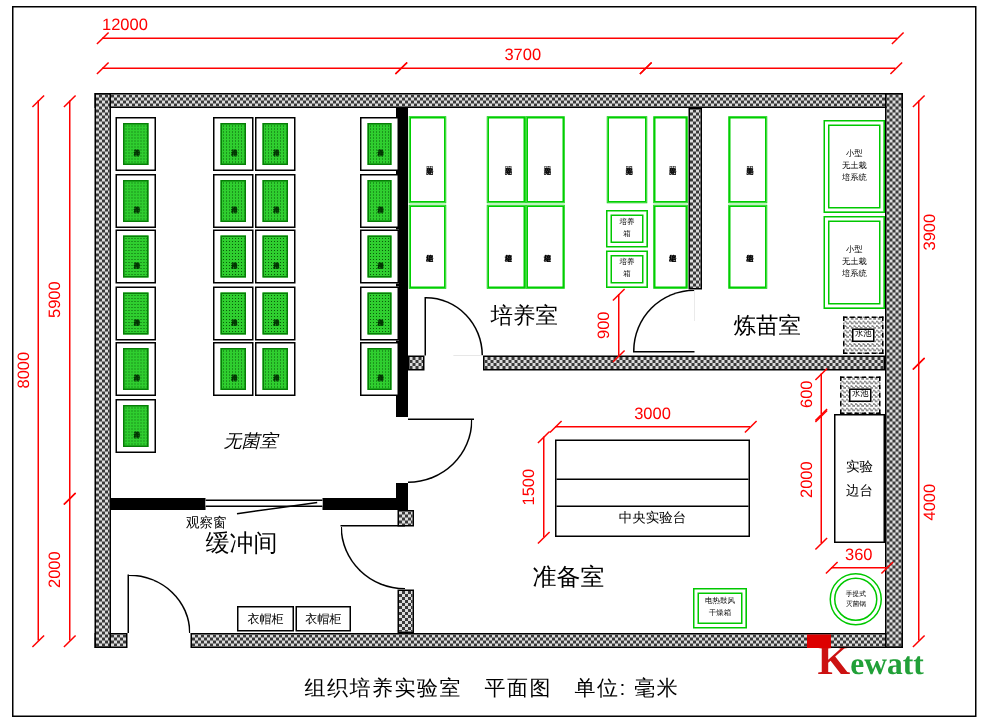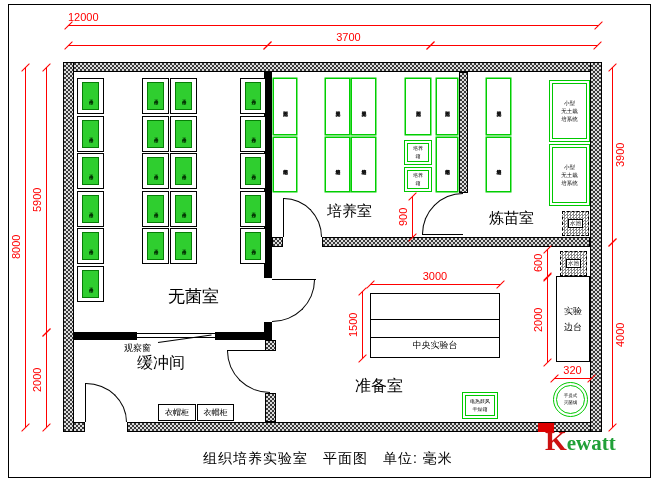--- a/index.html
+++ b/index.html
@@ -256,21 +256,21 @@
     <div class="cab" style="position: absolute; left: 158px; top: 404px; width: 38px; height: 17px;">衣帽柜</div>
     <div class="cab" style="position: absolute; left: 197px; top: 404px; width: 37px; height: 17px;">衣帽柜</div>
     <div class="circle" style="position: absolute; left: 553px; top: 382px; width: 35px; height: 35px;">
       <div class="circle" style="position: absolute; inset: 2px;"></div>
       <div style="position: absolute; inset: 0px; display: flex; flex-direction: column; align-items: center; justify-content: center; font-size: 4.5px; line-height: 1.4; text-align: center;">
         <div>手提式</div>
         <div>灭菌锅</div>
       </div>
     </div>
     <div style="position: absolute; left: 538px; top: 423px; width: 16px; height: 9px; background: rgb(221, 0, 0);"></div>
-    <div class="lbl" style="left: 168px; top: 288px; font-size: 17px;">无菌室</div>
+    <div class="lbl" style="left: 149px; top: 288px; font-size: 12px; font-style: italic;">无菌室</div>
     <div class="lbl" style="left: 137px; top: 355px; font-size: 16px;">缓冲间</div>
     <div class="lbl" style="left: 327px; top: 203px; font-size: 15px;">培养室</div>
     <div class="lbl" style="left: 489px; top: 210px; font-size: 15px;">炼苗室</div>
     <div class="lbl" style="left: 355px; top: 378px; font-size: 16px;">准备室</div>
     <div class="lbl" style="left: 124px; top: 344px; font-size: 9px;">观察窗</div>
     <div class="line" style="left: 158px; top: 342px; width: 54px; height: 1px; transform: rotate(-8deg); transform-origin: left center;"></div>
     <div class="dline" style="left: 68px; top: 25px; width: 530px; height: 1px;"></div>
     <div class="tick" style="left: 63px; top: 25px;"></div>
     <div class="tick" style="left: 593px; top: 25px;"></div>
     <div class="dimtext" style="left: 68px; top: 12px; width: 530px; text-align: left;">12000</div>
@@ -284,21 +284,21 @@
     <div class="dline" style="left: 430px; top: 45px; width: 167px; height: 1px;"></div>
     <div class="tick" style="left: 425px; top: 45px;"></div>
     <div class="tick" style="left: 592px; top: 45px;"></div>
     <div class="dline" style="left: 370px; top: 284px; width: 130px; height: 1px;"></div>
     <div class="tick" style="left: 365px; top: 284px;"></div>
     <div class="tick" style="left: 495px; top: 284px;"></div>
     <div class="dimtext" style="left: 370px; top: 271px; width: 130px; text-align: center;">3000</div>
     <div class="dline" style="left: 554px; top: 378px; width: 37px; height: 1px;"></div>
     <div class="tick" style="left: 549px; top: 378px;"></div>
     <div class="tick" style="left: 586px; top: 378px;"></div>
-    <div class="dimtext" style="left: 554px; top: 365px; width: 37px; text-align: center;">320</div>
+    <div class="dimtext" style="left: 554px; top: 365px; width: 37px; text-align: center;">360</div>
     <div class="dline" style="left: 25px; top: 67px; width: 1px; height: 360px;"></div>
     <div class="tick" style="left: 20px; top: 67px;"></div>
     <div class="tick" style="left: 20px; top: 427px;"></div>
     <div class="dimtext vdim" style="left: 11px; top: 67px; height: 360px;">8000</div>
     <div class="dline" style="left: 46px; top: 67px; width: 1px; height: 265px;"></div>
     <div class="tick" style="left: 41px; top: 67px;"></div>
     <div class="tick" style="left: 41px; top: 332px;"></div>
     <div class="dimtext vdim" style="left: 32px; top: 67px; height: 265px;">5900</div>
     <div class="dline" style="left: 46px; top: 332px; width: 1px; height: 95px;"></div>
     <div class="tick" style="left: 41px; top: 332px;"></div>

